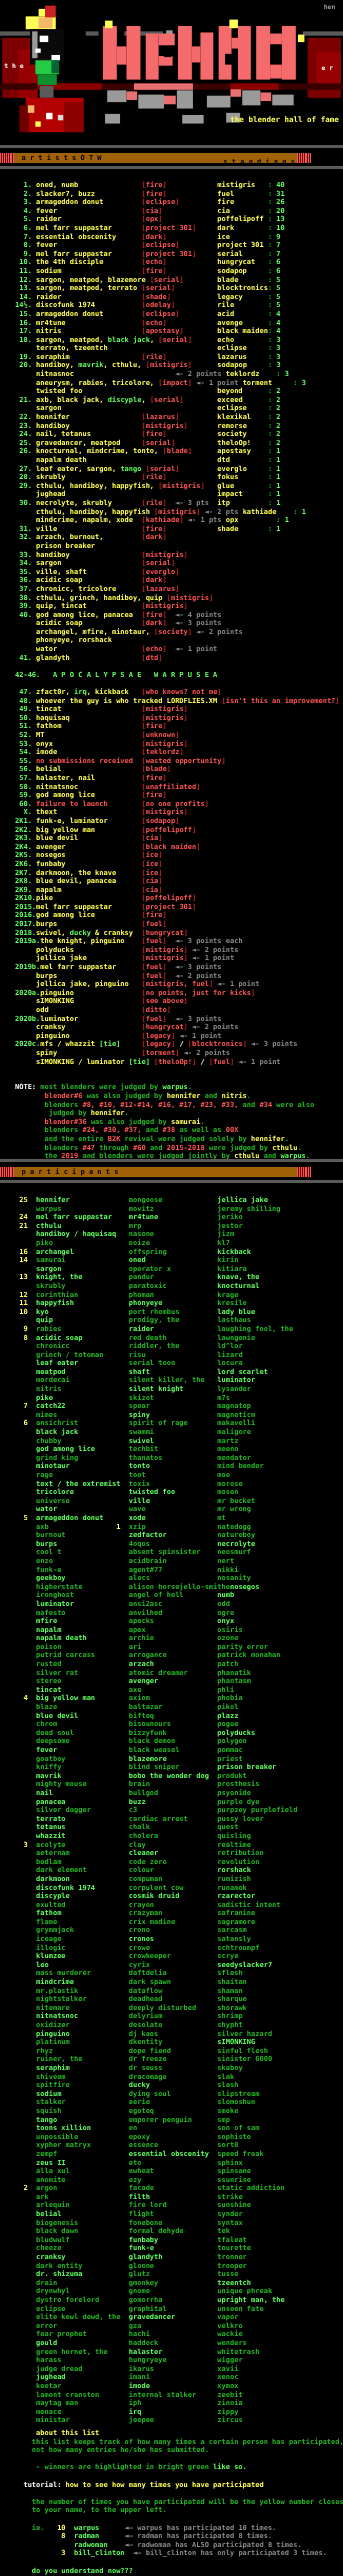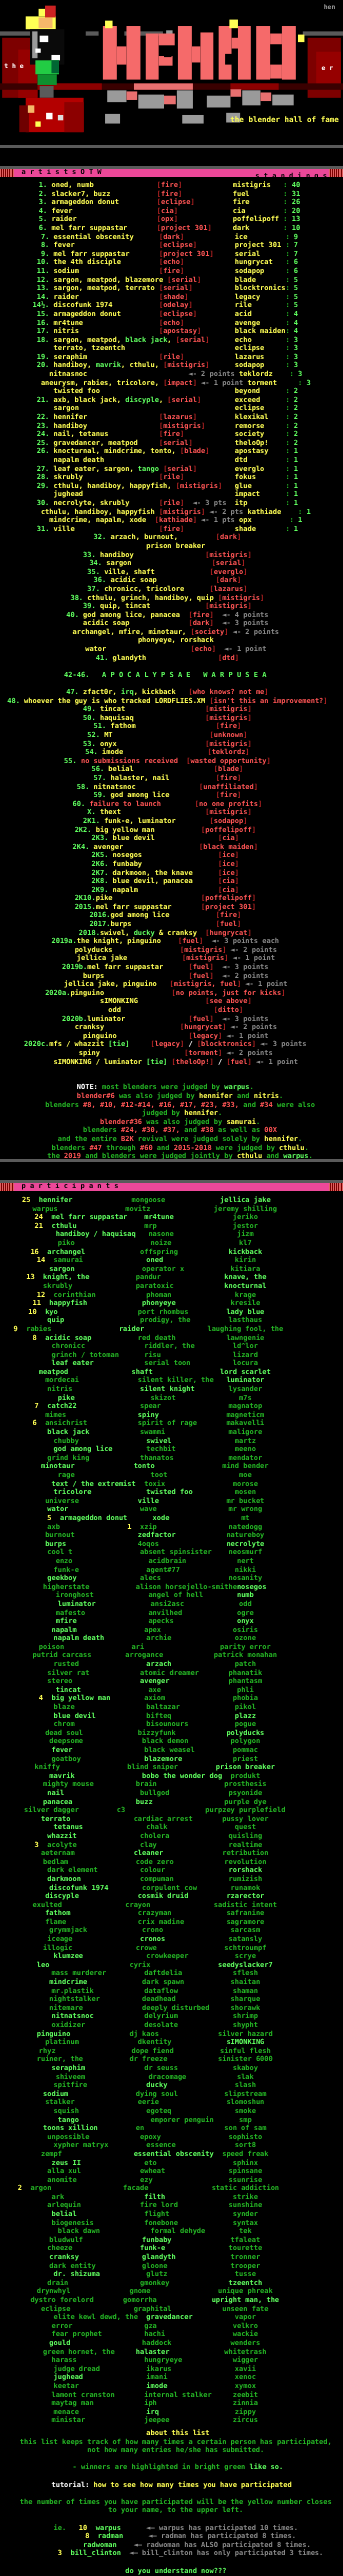--- a/index.html
+++ b/index.html
@@ -1,25 +1,25 @@
 <!DOCTYPE html>
 <html style="font-size:8.6px"><head>
 <meta charset="utf-8">
 <style>
   html,body{margin:0;padding:0;background:#000;}
   .page{position:relative;width:343px;height:2576px;background:#000;overflow:hidden;
         font-family:"DejaVu Sans Mono",monospace;}
-  .mono{position:absolute;left:3px;font:bold 7px/8.6px "DejaVu Sans Mono",monospace;
-        white-space:pre;color:#25b725;text-align:center;}
+  .mono{position:absolute;left:15px;font:bold 7px/8.6px "DejaVu Sans Mono",monospace;
+        white-space:pre;color:#25b725;}
   .ln{height:8.6px;}
   .g{color:#25b725;} .G{color:#60ff60;} .y{color:#ffff55;} .r{color:#ff5555;}
   .R{color:#b22222;} .w{color:#ffffff;} .d{color:#8a8a8a;}
   .grayband{position:absolute;left:0;width:343px;height:2.7px;background:#5a5a5a;}
-  .redband{position:absolute;left:0;width:343px;height:10.2px;background:#ec4899;
-           font:bold 7px/10.2px "DejaVu Sans Mono",monospace;color:#000;margin-top:14px;}
+  .redband{position:absolute;left:0;width:311px;height:10.2px;background:#a16207;
+           font:bold 7px/10.2px "DejaVu Sans Mono",monospace;color:#000;}
   .redband .cap{position:absolute;top:0;bottom:0;width:14px;
         background:repeating-linear-gradient(90deg,#e06060 0 1.1px,#7a0000 1.1px 2.1px);}
   .redband .capL{left:0;} .redband .capR{right:0;}
   .redband .tL{position:absolute;left:21.5px;top:0;}
   .redband .tR{position:absolute;right:16px;top:4px;}
 </style>
 </head>
 <body>
 
 <div class="page">

